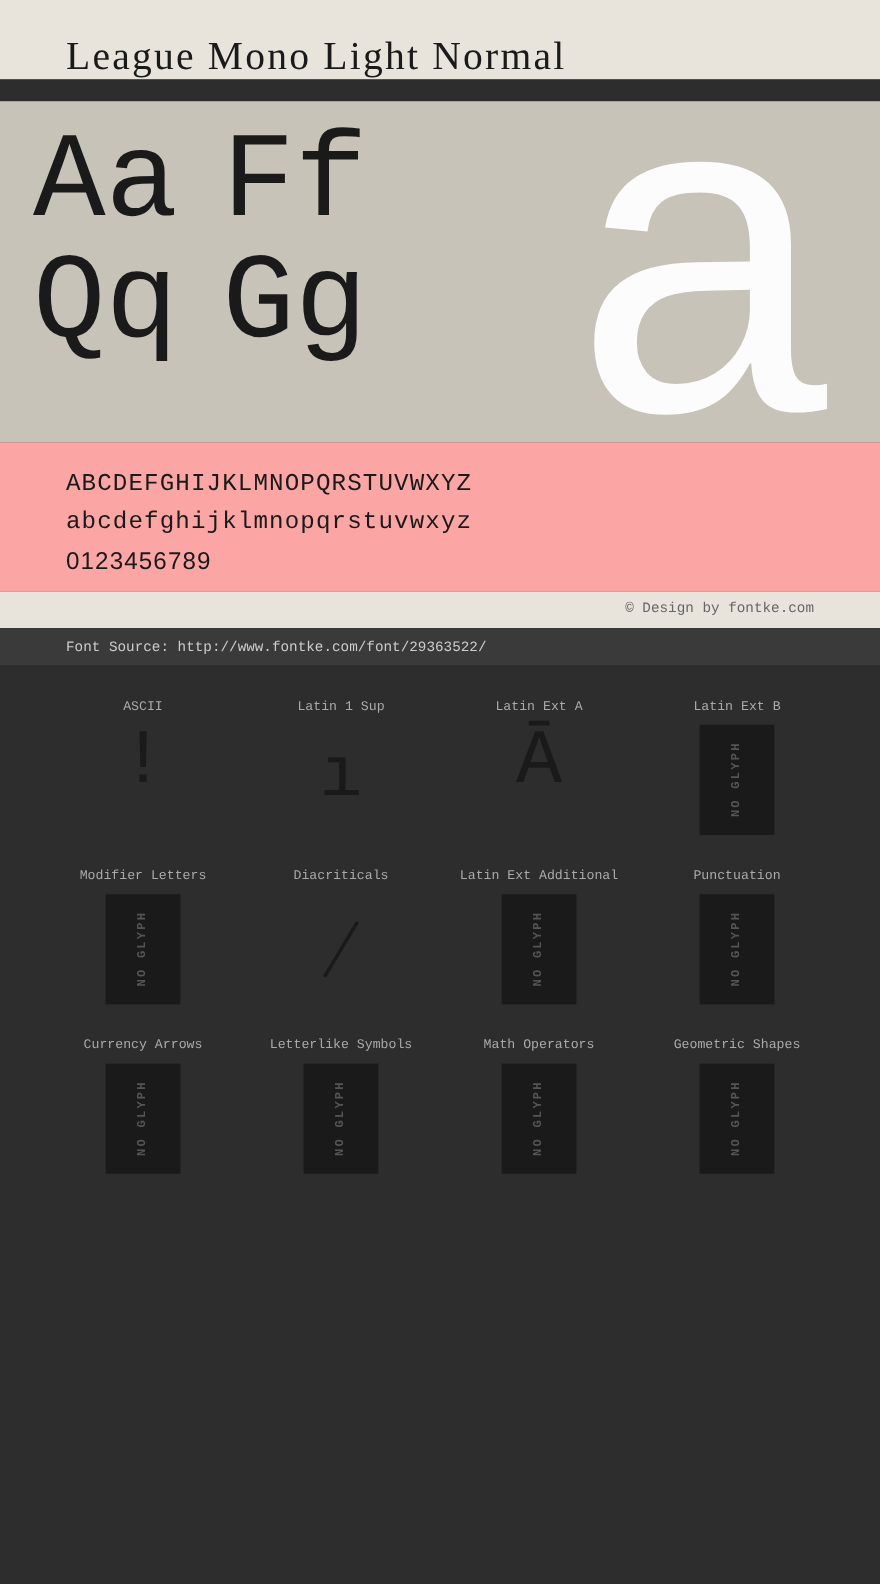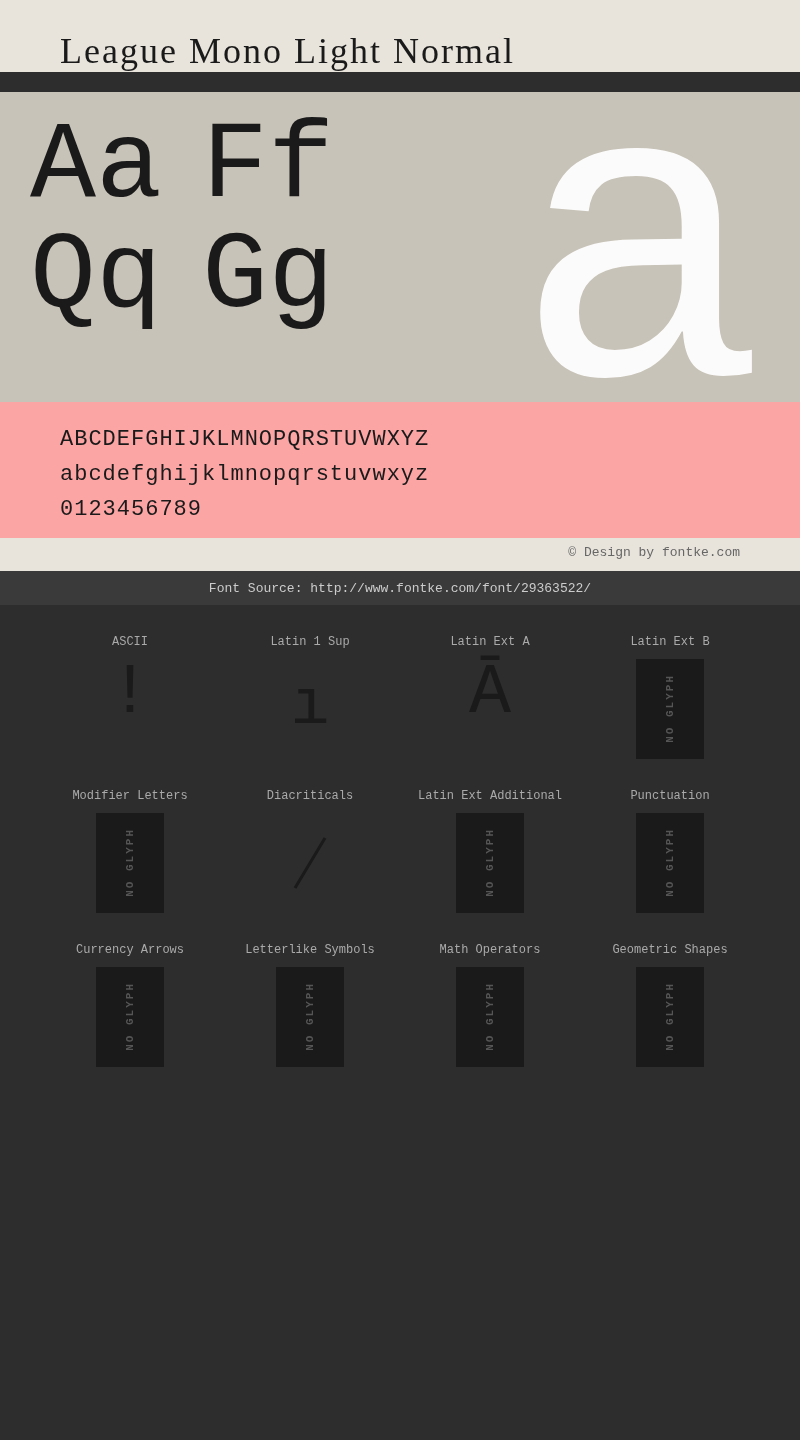--- a/index.html
+++ b/index.html
@@ -94,21 +94,21 @@
     #alphabet-lower {
       font-family: 'Courier New', Courier, monospace;
       font-size: 22px;
       font-weight: 400;
       color: #1a1a1a;
       letter-spacing: 1px;
       line-height: 1.6;
     }
 
     #alphabet-digits {
-      font-family: Liberation Mono, monospace;
+      font-family: Liberation Sans, sans-serif;
       font-size: 22px;
       font-weight: 400;
       color: #1a1a1a;
       letter-spacing: 1px;
       line-height: 1.6;
     }
 
     #copyright-bar {
       background: #e8e4dc;
       text-align: right;
@@ -118,21 +118,21 @@
     #copyright-text {
       font-family: 'Courier New', Courier, monospace;
       font-size: 13px;
       color: #666;
       margin-top: 24px;
     }
 
     #source-bar {
       background: #3a3a3a;
       padding: 8px 60px;
-      text-align: center;
+      text-align: left;
     }
 
     #source-text {
       font-family: 'Courier New', Courier, monospace;
       font-size: 13px;
       color: #ccc;
     }
 
     #glyphs-grid {
       background: #2d2d2d;

